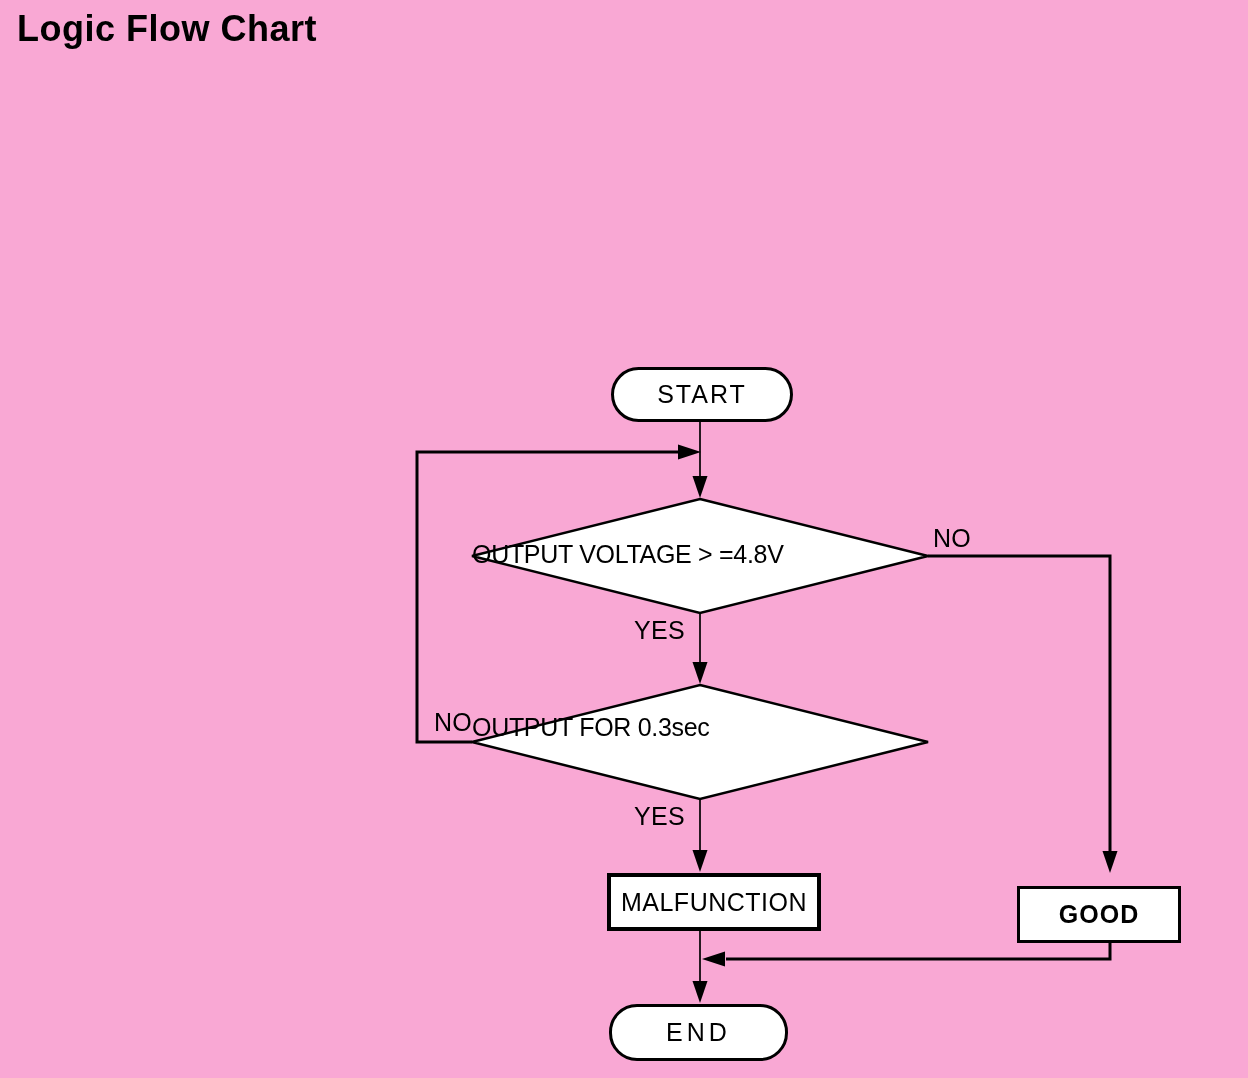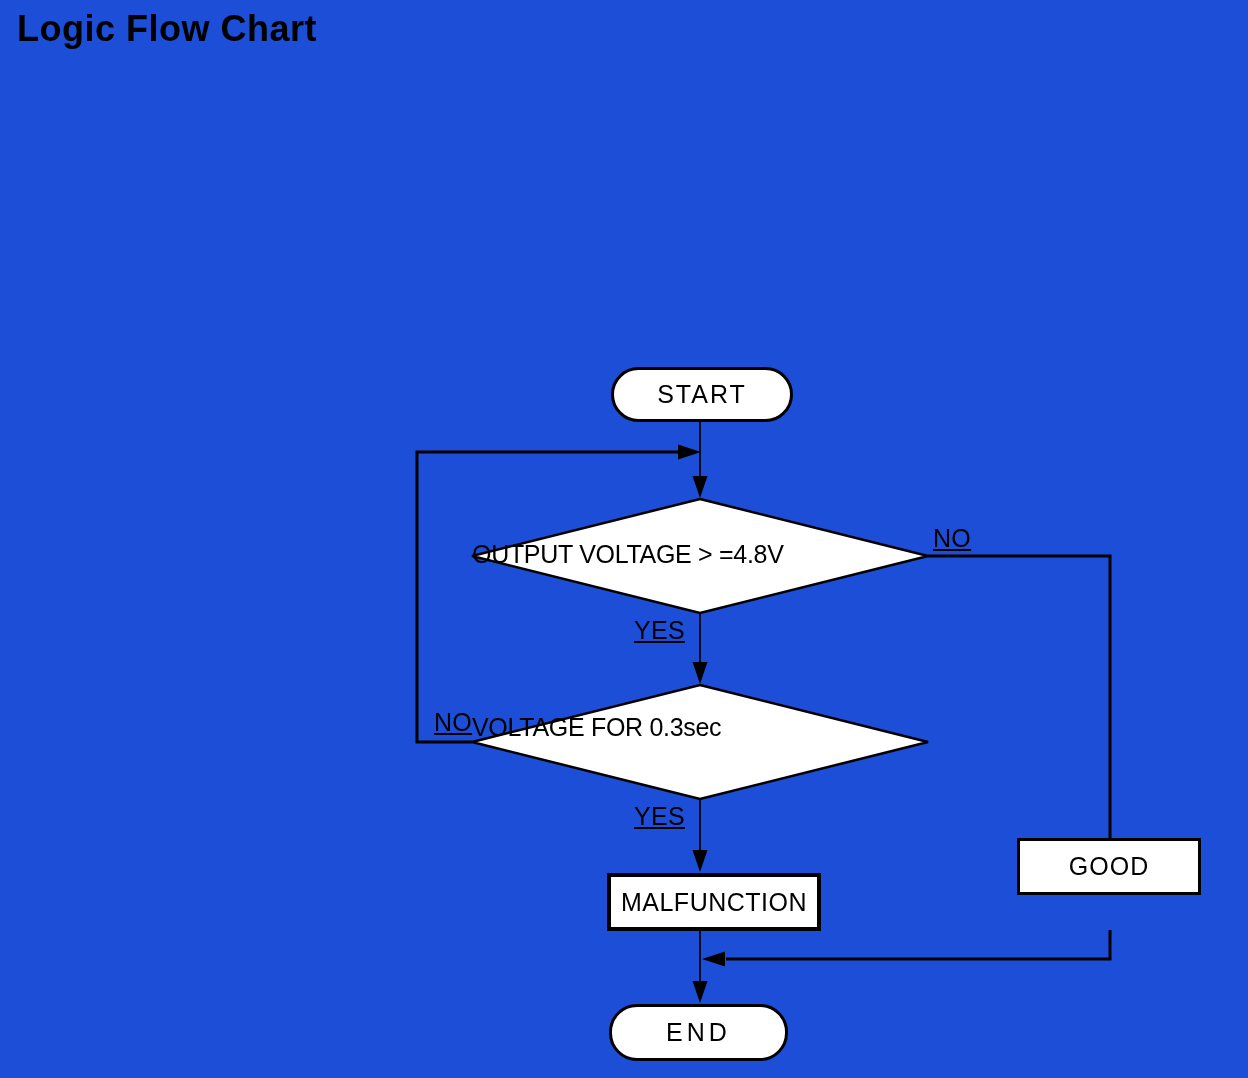--- a/index.html
+++ b/index.html
@@ -4,21 +4,21 @@
 <style>
   html, body {
     margin: 0;
     padding: 0;
     background: #ffffff;
   }
   .page {
     position: relative;
     width: 1248px;
     height: 1078px;
-    background: #1d4ed8;
+    background: #f9a8d4;
     font-family: "Liberation Sans", sans-serif;
     color: #000000;
     overflow: hidden;
   }
   .page-title {
     position: absolute;
     left: 17px;
     top: 8px;
     margin: 0;
     font-size: 36px;
@@ -43,38 +43,37 @@
     background: #ffffff;
     border: 3px solid #000000;
     font-size: 25px;
     letter-spacing: 1px;
     white-space: nowrap;
   }
   .terminal { border-radius: 28px; justify-content: center; }
   .node-start  { left: 611px; top: 367px;  width: 182px; height: 55px; letter-spacing: 2px; }
   .node-end    { left: 609px; top: 1004px; width: 179px; height: 57px; letter-spacing: 4px; }
   .node-malfunction { left: 607px;  top: 873px; width: 214px; height: 58px; border-width: 4px; letter-spacing: 0.5px; }
-  .node-good   { left: 1017px; top: 838px; width: 184px; height: 57px; letter-spacing: 1px; }
+  .node-good   { left: 1017px; top: 886px; width: 164px; height: 57px; letter-spacing: 1px; font-weight: bold; }
   .diamond-label {
     position: absolute;
     left: 472px;
     width: 456px;
     font-size: 25px;
     line-height: 27px;
     letter-spacing: -0.3px;
     white-space: nowrap;
   }
   .diamond-label-1 { top: 541px; }
   .diamond-label-2 { top: 714px; }
   .edge-label {
     position: absolute;
     font-size: 25px;
     letter-spacing: 0.3px;
     white-space: nowrap;
-    text-decoration: underline;
   }
   .edge-yes-1 { left: 634px; top: 616px; }
   .edge-no-1  { left: 933px; top: 524px; }
   .edge-yes-2 { left: 634px; top: 802px; }
   .edge-no-2  { left: 434px; top: 708px; }
 </style>
 </head>
 <body>
 
 <div class="page">
@@ -103,21 +102,21 @@
     <polygon points="702,959 725,951.5 725,966.5" fill="#000000"></polygon>
   </svg>
 
   <div class="node terminal node-start">
     <span>START</span>
   </div>
 
   <div class="diamond-label diamond-label-1">OUTPUT VOLTAGE &gt; =4.8V</div>
 
   <div class="diamond-label diamond-label-2">
-    <span style="display:block">VOLTAGE FOR 0.3sec</span>
+    <span style="display:block">OUTPUT FOR 0.3sec</span>
   </div>
 
   <div class="edge-label edge-yes-1">YES</div>
   <div class="edge-label edge-no-1">NO</div>
   <div class="edge-label edge-yes-2">YES</div>
   <div class="edge-label edge-no-2">NO</div>
 
   <div class="node node-malfunction">
     <span>MALFUNCTION</span>
   </div>

